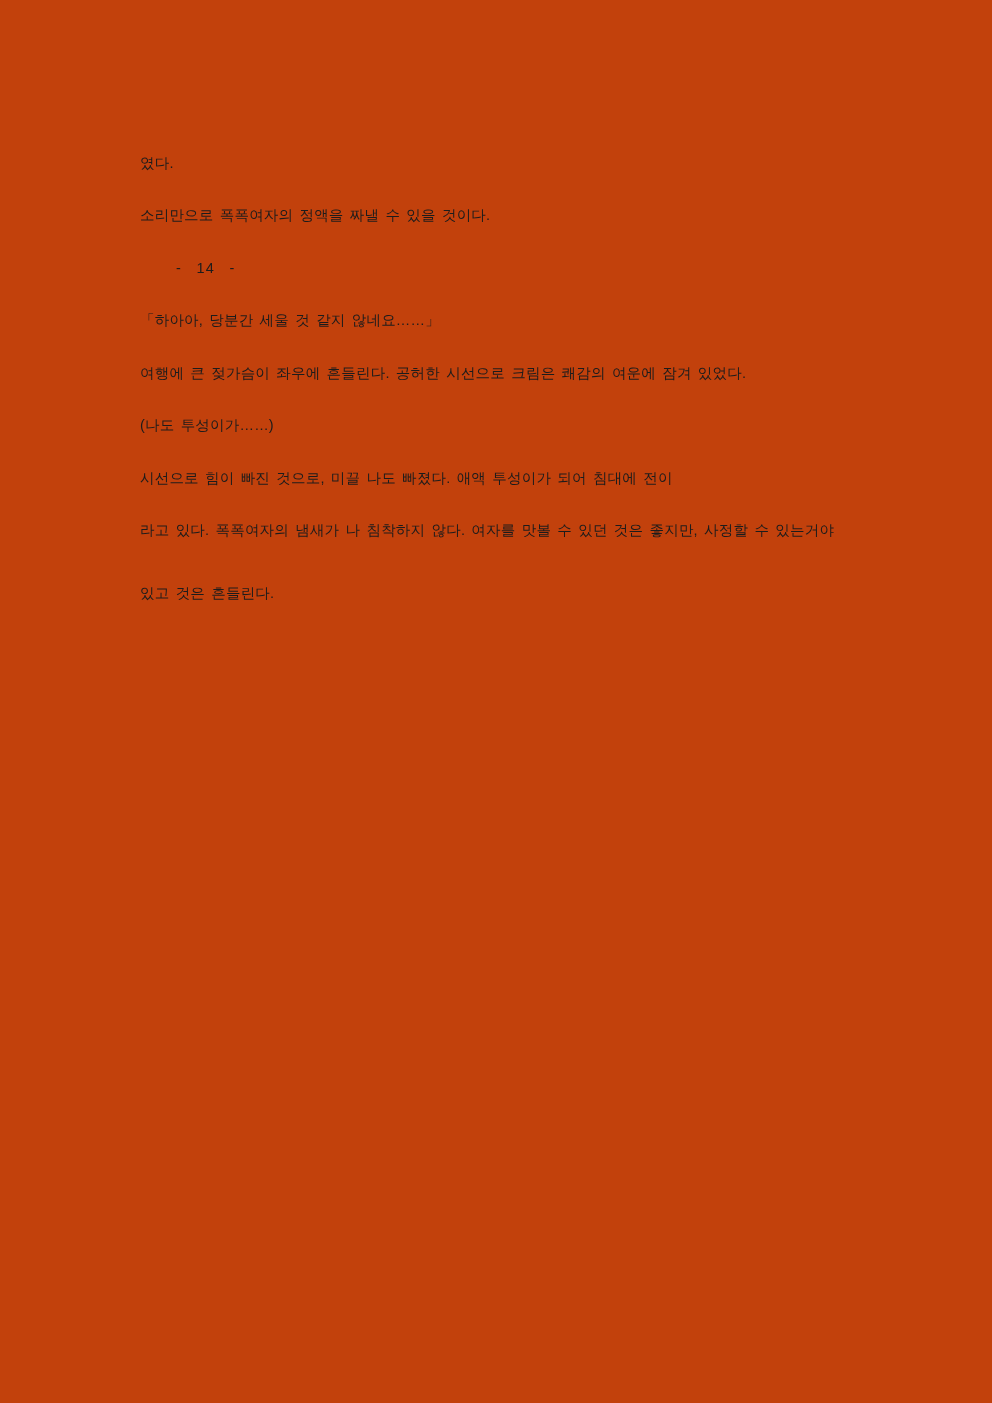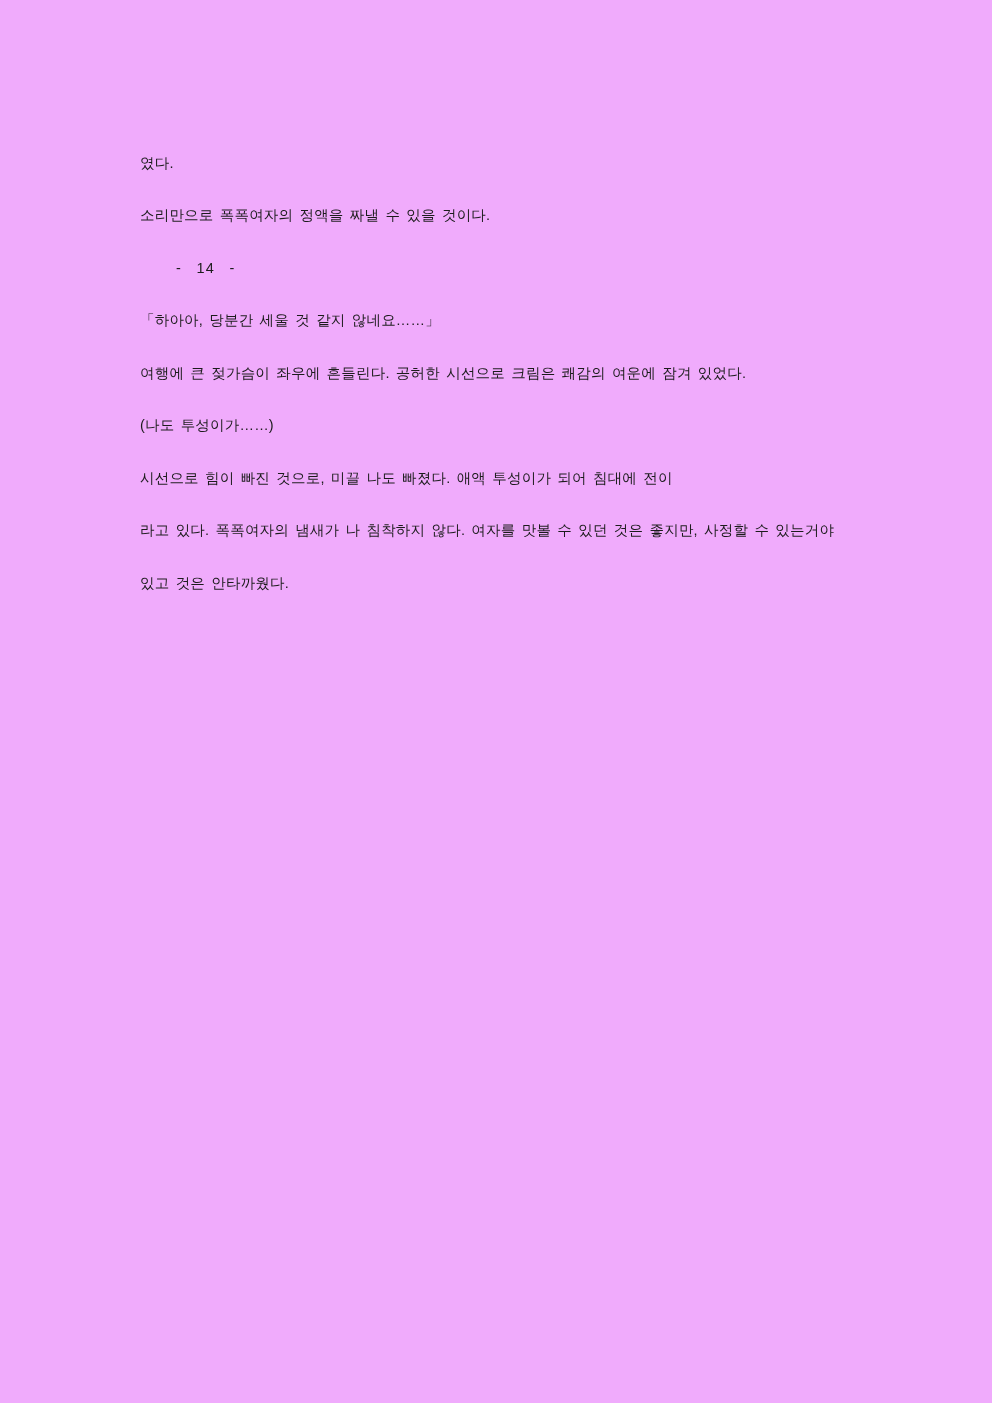--- a/index.html
+++ b/index.html
@@ -11,21 +11,21 @@
     width: 992px;
     height: 1403px;
     font-family: "Liberation Sans", "DejaVu Sans", sans-serif;
     color: #1a1a1a;
     overflow: hidden;
   }
   .page {
     position: relative;
     width: 992px;
     height: 1403px;
-    background: #f0abfc;
+    background: #c2410c;
     box-sizing: border-box;
   }
   .content {
     position: absolute;
     left: 140px;
     top: 152px;
     width: 720px;
   }
   .para {
     font-size: 14.5px;
@@ -36,31 +36,31 @@
     word-spacing: 2px;
     text-align: left;
     white-space: pre-wrap;
   }
   .para.separator {
     letter-spacing: 1.2px;
     margin-left: 36px;
   }
   .para.wrap {
     width: 730px;
-    margin-bottom: 30px;
+    margin-bottom: 40px;
   }
 </style>
 </head>
 <body>
 
 <div class="page">
   <div class="content">
     <p class="para">였다.</p>
     <p class="para">소리만으로 폭폭여자의 정액을 짜낼 수 있을 것이다.</p>
     <p class="para separator">-  14  -</p>
     <p class="para">「하아아, 당분간 세울 것 같지 않네요……」</p>
     <p class="para">여행에 큰 젖가슴이 좌우에 흔들린다. 공허한 시선으로 크림은 쾌감의 여운에 잠겨 있었다.</p>
     <p class="para">(나도 투성이가……)</p>
     <p class="para">시선으로 힘이 빠진 것으로, 미끌 나도 빠졌다. 애액 투성이가 되어 침대에 전이</p>
     <p class="para wrap">라고 있다. 폭폭여자의 냄새가 나 침착하지 않다. 여자를 맛볼 수 있던 것은 좋지만, 사정할 수 있는거야</p>
-    <p class="para">있고 것은 안타까웠다.</p>
+    <p class="para">있고 것은 흔들린다.</p>
   </div>
 </div>
 
 </body></html>

